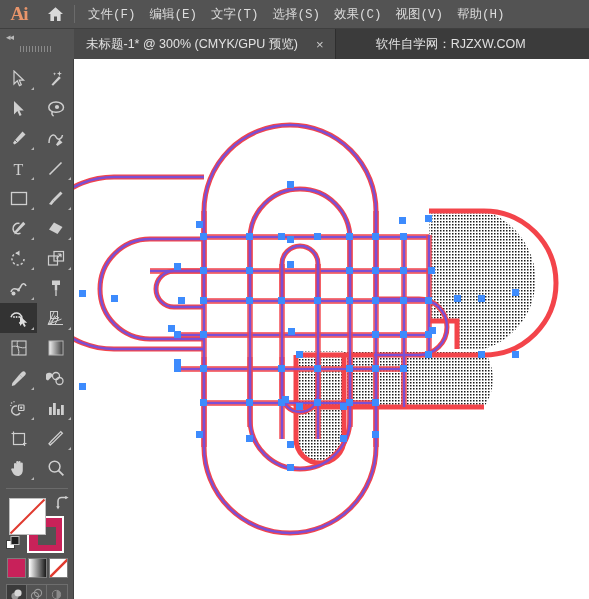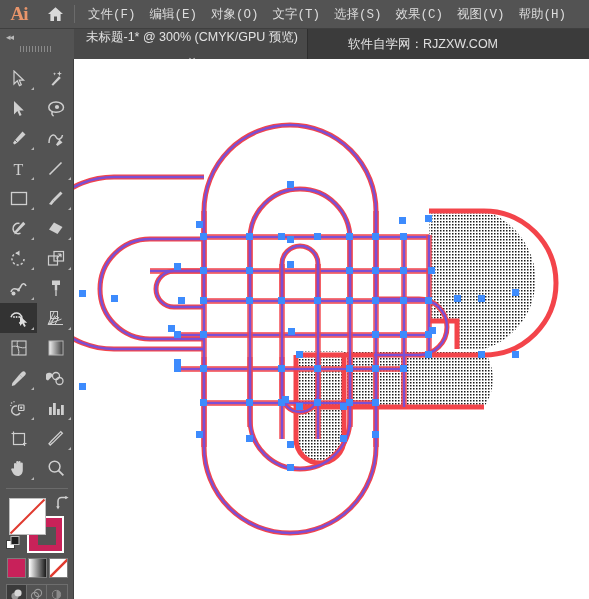--- a/index.html
+++ b/index.html
@@ -43,25 +43,24 @@
   }
   .tab-left-spacer { width:74px; background:#535353; position:relative; }
   .collapse-arrows {
     position:absolute; left:6px; top:3px; color:#b9b9b9; font-size:9px; letter-spacing:-1px;
   }
   .grip-dots {
     position:absolute; left:20px; top:17px; width:32px; height:6px;
     background:repeating-linear-gradient(to right,#8a8a8a 0,#8a8a8a 1px,transparent 1px,transparent 3px);
   }
   .doc-tab {
-    display:flex; align-items:center; gap:8px;
+    display:flex; align-items:center; gap:16px;
     padding:0 9px 0 12px; background:#494949;
     border-right:1px solid #2e2e2e;
     min-width:0;
-    flex-direction:column;
   }
   .doc-tab-title { color:#e2e2e2; font-size:12.5px; white-space:nowrap; }
   .doc-tab-close { color:#c9c9c9; font-size:13px; line-height:1; padding:0 2px; cursor:default; }
   .watermark-tab {
     display:flex; align-items:center; padding:0 12px;
     color:#e0e0e0; font-size:12.5px; white-space:nowrap;
     background:#3b3b3b;
     margin-left:28px;
   }
 
@@ -141,21 +140,20 @@
     <div class="ai-logo">Ai</div>
     <div class="home-btn">
       <svg width="17" height="16" viewBox="0 0 17 16">
         <path d="M8.5 1.2 L16 8 L13.6 8 L13.6 15 L10 15 L10 10.4 L7 10.4 L7 15 L3.4 15 L3.4 8 L1 8 Z" fill="#d9d9d9"></path>
       </svg>
     </div>
     <div class="menu-sep"></div>
     <div class="menu-items">
       <div class="menu-item">文件(F)</div>
       <div class="menu-item">编辑(E)</div>
-      <div class="menu-item">对象(O)</div>
       <div class="menu-item">文字(T)</div>
       <div class="menu-item">选择(S)</div>
       <div class="menu-item">效果(C)</div>
       <div class="menu-item">视图(V)</div>
       <div class="menu-item">帮助(H)</div>
     </div>
   </div>
 
   <div class="tabbar">
     <div class="tab-left-spacer">

